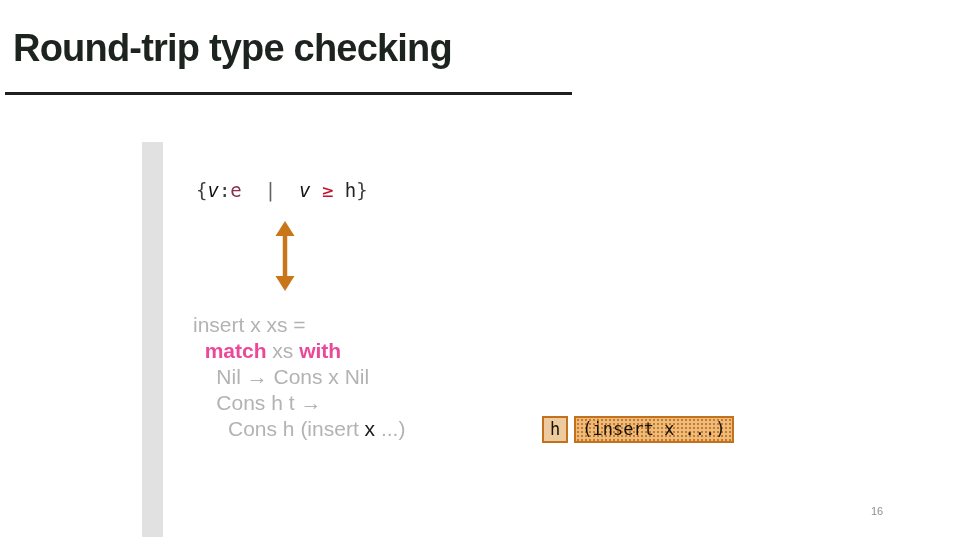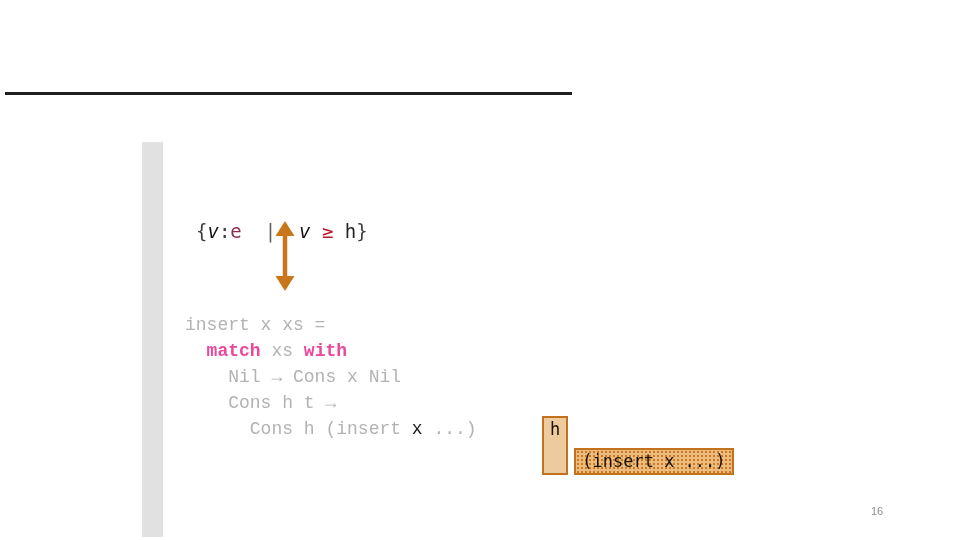--- a/index.html
+++ b/index.html
@@ -36,41 +36,40 @@
     height: 395px;
     background: #e1e1e1;
   }
   .annotation {
     position: absolute;
     left: 196px;
     top: 179px;
     font-family: "DejaVu Sans Mono", monospace;
     font-size: 19px;
     white-space: pre;
-    margin-top: 41px;
   }
   .tok.brace   { color: #3f3f3f; }
   .tok.pipe    { color: #606060; }
   .tok.ital    { color: #101010; font-style: italic; }
   .tok.maroon  { color: #8b2e4e; }
   .tok.red     { color: #c0132f; }
   .tok.darktok { color: #232323; }
   .arrow-wrap {
     position: absolute;
     left: 272px;
     top: 221px;
     width: 26px;
     height: 70px;
   }
   .code {
     position: absolute;
-    left: 185px;
+    left: 193px;
     top: 312px;
-    font-family: Liberation Mono, monospace;
-    font-size: 18px;
+    font-family: Liberation Sans, sans-serif;
+    font-size: 21px;
     line-height: 26px;
     white-space: pre;
   }
   .tok.dim     { color: #b3b3b3; }
   .tok.dimbold { color: #ec4899; font-weight: bold; }
   .tok.dark    { color: #1a1a1a; }
   .chips {
     position: absolute;
     left: 542px;
     top: 416px;
@@ -86,35 +85,35 @@
     background: #edcb9f;
     color: #171003;
     padding: 0 6px;
     line-height: 23px;
     white-space: pre;
   }
   .chip-pattern {
     background-color: #ecbc7c;
     background-image: radial-gradient(#cb7929 1.1px, rgba(0,0,0,0) 1.25px);
     background-size: 4px 4px;
-    margin-top: 32px;
   }
   .page-num {
     position: absolute;
     left: 871px;
     top: 505px;
     font-size: 11px;
     color: #8f8f8f;
   }
 </style>
 </head>
 <body>
 
 <div class="slide">
 
+  <div class="title">Round-trip type checking</div>
   <div class="title-underline"></div>
 
   <div class="accent-bar"></div>
 
   <div class="annotation"><span class="tok brace">{</span><span class="tok ital">v</span><span class="tok brace">:</span><span class="tok maroon">e</span><span class="tok brace">  </span><span class="tok pipe">|</span><span class="tok brace">  </span><span class="tok ital">v</span><span class="tok brace"> </span><span class="tok red">≥</span><span class="tok brace"> </span><span class="tok darktok">h</span><span class="tok brace">}</span></div>
 
   <div class="arrow-wrap">
     <svg width="26" height="70" viewBox="0 0 26 70" xmlns="http://www.w3.org/2000/svg">
       <line x1="13" y1="11" x2="13" y2="59" stroke="#c9761b" stroke-width="4.5"></line>
       <path d="M13 0 L3.5 15 L22.5 15 Z" fill="#c9761b"></path>

